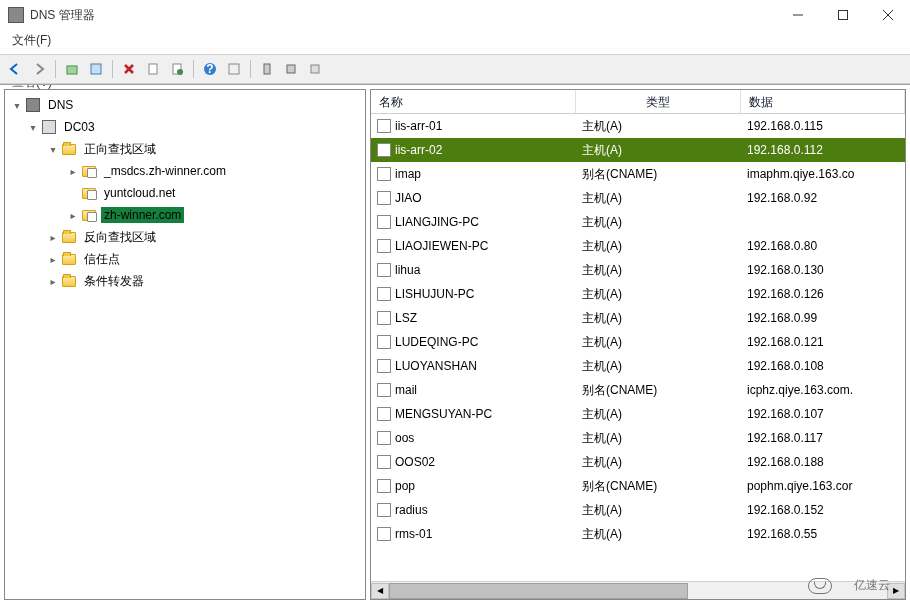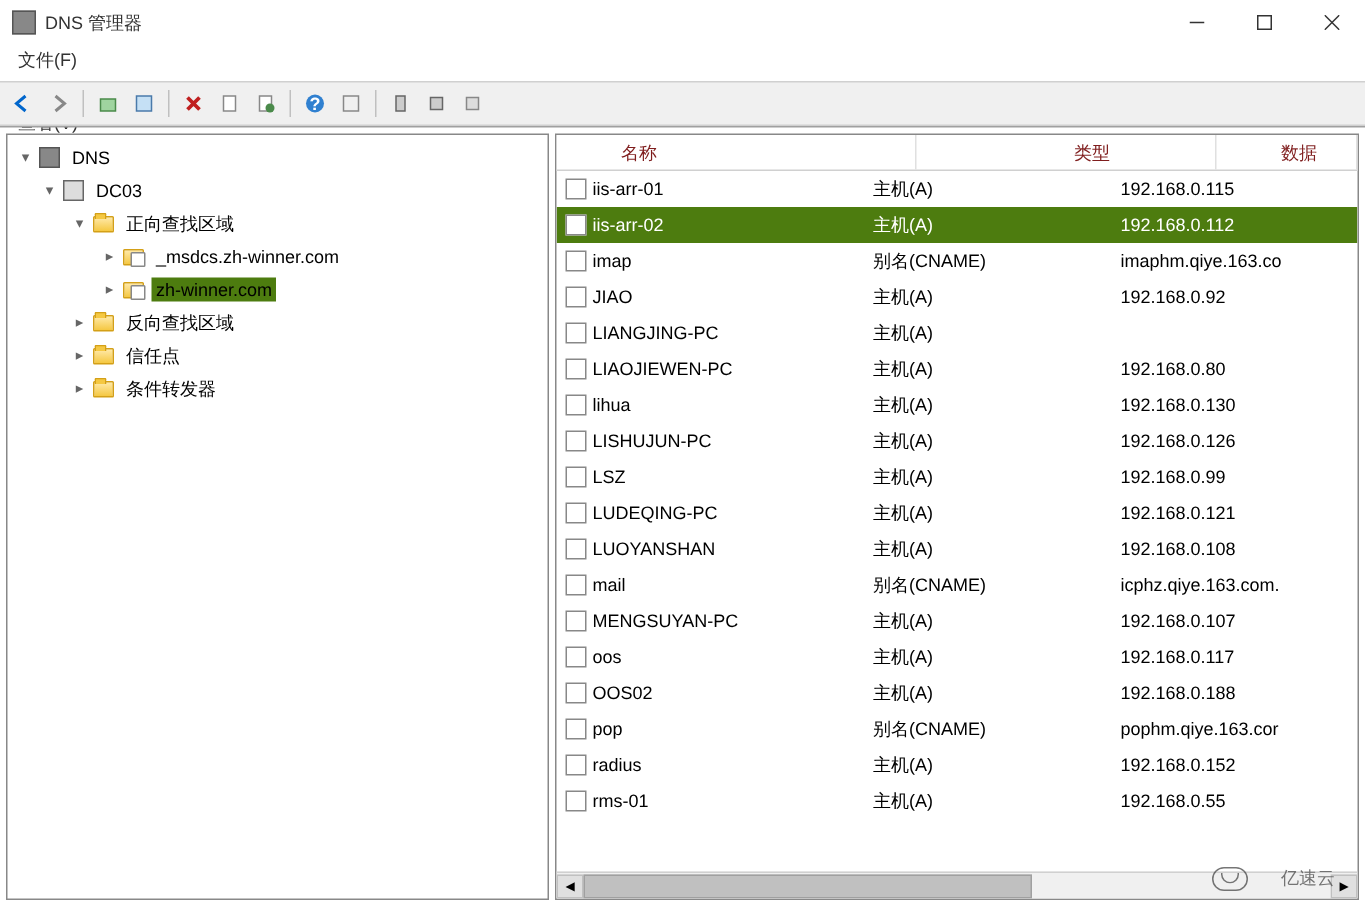--- a/index.html
+++ b/index.html
@@ -18,29 +18,29 @@
     .tool-btn { width: 22px; height: 22px; display: flex; align-items: center; justify-content: center; }
     .tool-sep { width: 1px; height: 18px; background: #c0c0c0; margin: 0 3px; }
     
     .content { flex: 1; display: flex; border-top: 1px solid #a0a0a0; overflow: hidden; }
     
     .tree-panel { width: 362px; border: 1px solid #888; margin: 4px 2px 4px 4px; overflow: auto; background: #fff; padding: 4px 0; }
     .tree-node { display: flex; align-items: center; height: 22px; white-space: nowrap; }
     .tree-toggle { width: 16px; text-align: center; color: #666; font-size: 10px; }
     .tree-icon { width: 16px; height: 16px; margin-right: 4px; display: inline-flex; align-items: center; justify-content: center; }
     .tree-label { padding: 1px 3px; }
-    .tree-label.selected { background: #4d7c0f; }
+    .tree-label.selected { background: #15803d; }
     .tree-indent-0 { padding-left: 4px; }
     .tree-indent-1 { padding-left: 20px; }
     .tree-indent-2 { padding-left: 40px; }
     .tree-indent-3 { padding-left: 60px; }
     
     .list-panel { flex: 1; border: 1px solid #888; margin: 4px 4px 4px 2px; display: flex; flex-direction: column; overflow: hidden; position: relative; }
     .list-header { display: flex; height: 24px; background: #fff; border-bottom: 1px solid #d0d0d0; flex-shrink: 0; }
-    .list-header-cell { padding: 4px 8px; border-right: 1px solid #e0e0e0; color: #7f1d1d; font-weight: normal; margin-left: 35px; }
+    .list-header-cell { padding: 4px 8px; border-right: 1px solid #e0e0e0; color: #0f172a; font-weight: normal; }
     .list-body { flex: 1; overflow: auto; }
     .list-row { display: flex; height: 24px; align-items: center; }
     .list-row.selected { background: #4d7c0f; color: #fff; }
     .list-cell { padding: 2px 6px; overflow: hidden; white-space: nowrap; display: flex; align-items: center; }
     .list-cell-icon { width: 14px; height: 14px; background: #fff; border: 1px solid #888; margin-right: 4px; display: inline-block; flex-shrink: 0; }
     
     .col-name { width: 205px; }
     .col-type { width: 165px; text-align: center; }
     .col-data { flex: 1; }
     
@@ -188,20 +188,27 @@
       <span class="tree-label">正向查找区域</span>
     </div>
     <div class="tree-node tree-indent-3">
       <span class="tree-toggle">▸</span>
       <span class="tree-icon">
           <span class="icon-folder-special"></span>
         </span>
       <span class="tree-label">_msdcs.zh-winner.com</span>
     </div>
     <div class="tree-node tree-indent-3">
+      <span class="tree-toggle">&nbsp;</span>
+      <span class="tree-icon">
+          <span class="icon-folder-special"></span>
+        </span>
+      <span class="tree-label">yuntcloud.net</span>
+    </div>
+    <div class="tree-node tree-indent-3">
       <span class="tree-toggle">▸</span>
       <span class="tree-icon">
           <span class="icon-folder-special"></span>
         </span>
       <span class="tree-label selected">zh-winner.com</span>
     </div>
     <div class="tree-node tree-indent-2">
       <span class="tree-toggle">▸</span>
       <span class="tree-icon">
           <span class="icon-folder"></span>

